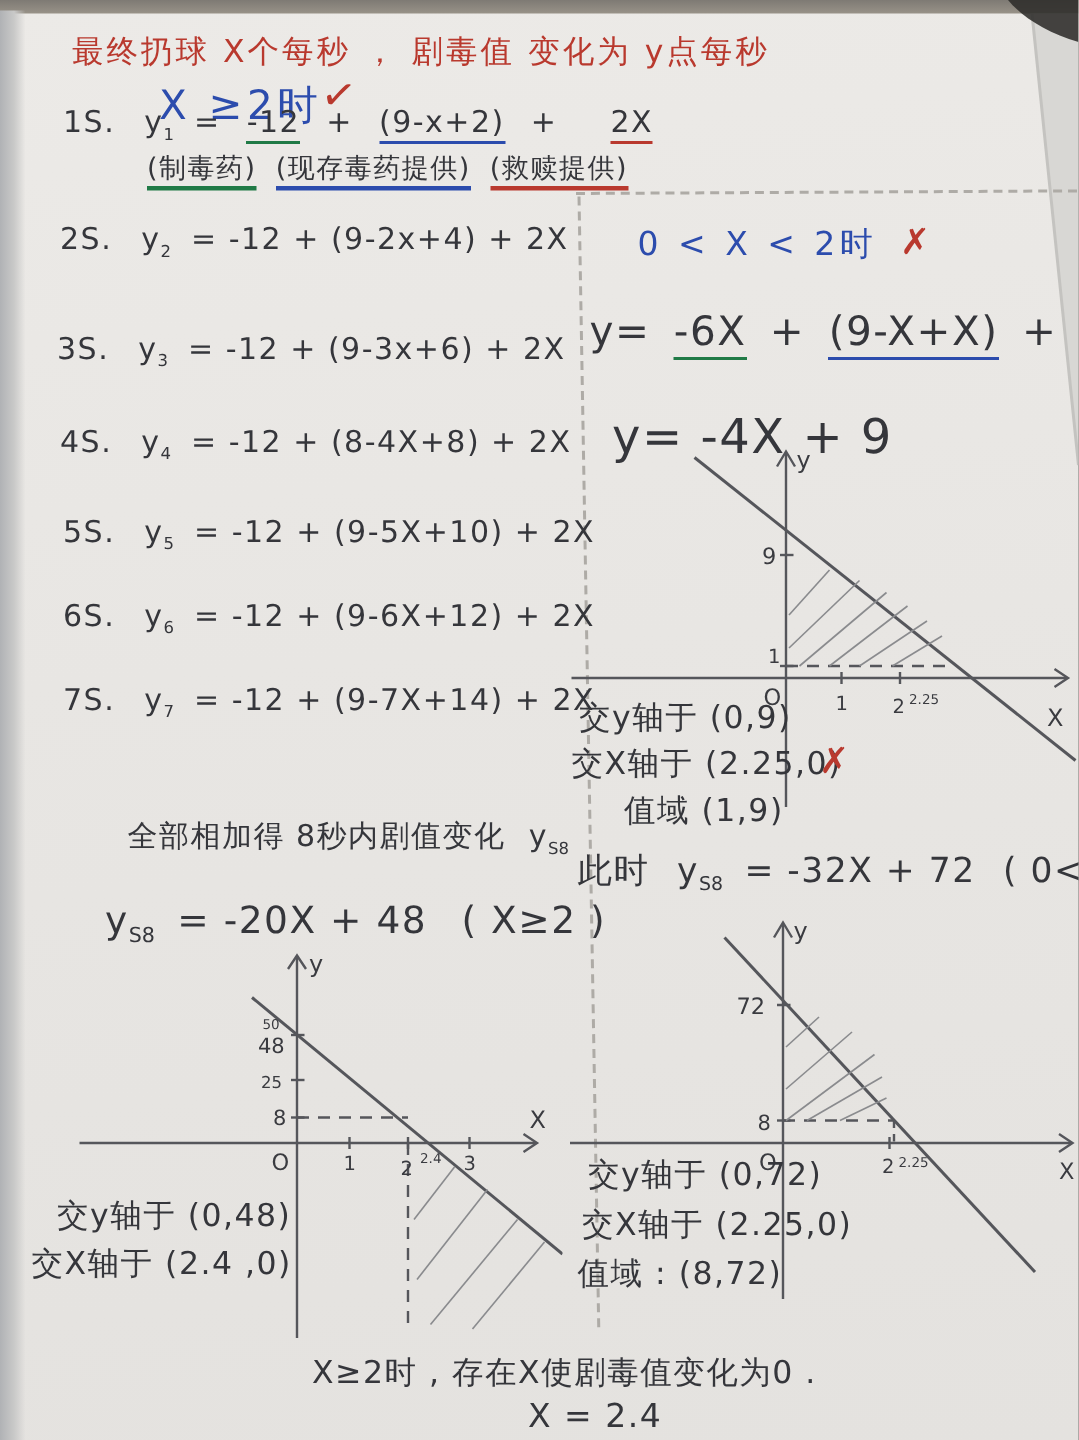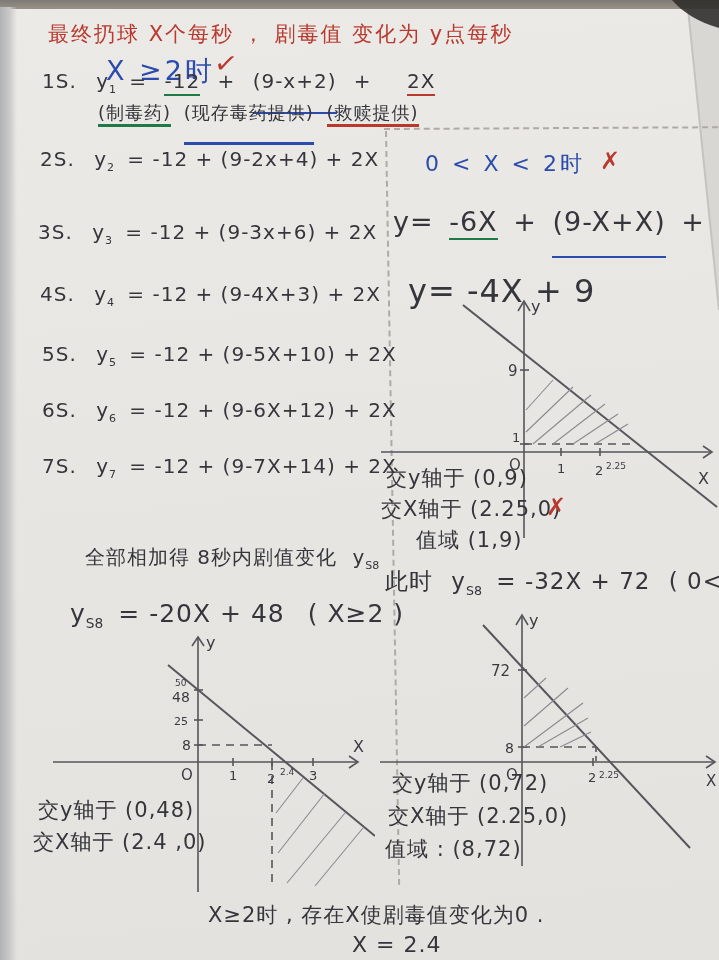--- a/index.html
+++ b/index.html
@@ -6,21 +6,21 @@
   body{width:719px;height:960px;overflow:hidden;background:#77736f;}
   .paper{
     position:relative;width:719px;height:960px;overflow:hidden;
     background:linear-gradient(175deg,#eceae7 0%,#e8e6e3 45%,#e4e2df 100%);
     font-family:"DejaVu Sans",sans-serif;color:#35363b;
   }
   .hw{position:absolute;white-space:nowrap;letter-spacing:1px;line-height:1.15;}
   .red{color:#b9392e;}
   .blue{color:#2c4cad;}
   .u-green{border-bottom:2px solid #207a46;padding-bottom:1px;}
-  .u-blue{border-bottom:2px solid #2c4cad;padding-bottom:19px;}
+  .u-blue{border-bottom:2px solid #2c4cad;padding-bottom:1px;}
   .u-red{border-bottom:2px solid #b9392e;padding-bottom:1px;margin-top:36px;}
   .box-green{border-top:2px solid #207a46;border-bottom:2px solid #207a46;padding:0 2px 1px 2px;}
   sub{font-size:0.55em;letter-spacing:0;}
   .mr6{margin-right:6px;} .mr10{margin-right:10px;} .mr14{margin-right:14px;}
   .ml28{margin-left:28px;}
   .eqrow{font-size:20px;}
   .rown{margin-right:12px;}
   .yv{margin-right:6px;}
   .top-strip{position:absolute;top:0;left:0;width:719px;height:9px;
     background:linear-gradient(180deg,#7e7a74,#989288);}
@@ -77,21 +77,21 @@
     <span>= -12 + (9-2x+4) + 2X</span>
   </div>
   <div class="hw eqrow" style="top:221px;left:38px;">
     <span class="rown">3S.</span>
     <span class="yv"><span>y</span><sub>3</sub></span>
     <span>= -12 + (9-3x+6) + 2X</span>
   </div>
   <div class="hw eqrow" style="top:283px;left:40px;">
     <span class="rown">4S.</span>
     <span class="yv"><span>y</span><sub>4</sub></span>
-    <span>= -12 + (9-4X+3) + 2X</span>
+    <span>= -12 + (8-4X+8) + 2X</span>
   </div>
   <div class="hw eqrow" style="top:343px;left:42px;">
     <span class="rown">5S.</span>
     <span class="yv"><span>y</span><sub>5</sub></span>
     <span>= -12 + (9-5X+10) + 2X</span>
   </div>
   <div class="hw eqrow" style="top:399px;left:42px;">
     <span class="rown">6S.</span>
     <span class="yv"><span>y</span><sub>6</sub></span>
     <span>= -12 + (9-6X+12) + 2X</span>
@@ -142,21 +142,21 @@
     <text x="147" y="74" font-size="14">48</text>
     <text x="149" y="97" font-size="11">25</text>
     <text x="157" y="122" font-size="14">8</text>
     <text x="204" y="152" font-size="13">1</text>
     <text x="242" y="155" font-size="13">2</text>
     <text x="255" y="147" font-size="9">2.4</text>
     <text x="284" y="152" font-size="13">3</text>
   </svg>
 
   <div class="hw" style="top:798px;left:38px;font-size:21px;">交y轴于 (0,48)</div>
-  <div class="hw" style="top:830px;left:33px;font-size:21px;">交X轴于 (2.4 ,0)</div>
+  <div class="hw" style="top:830px;left:21px;font-size:21px;">交X轴于 (2.4 ,0)</div>
 
   <div class="hw blue" style="top:151px;left:425px;font-size:22px;letter-spacing:3px;">0 &lt; X &lt; 2时</div>
   <div class="hw red" style="top:148px;left:600px;font-size:24px;">✗</div>
 
   <div class="hw" style="top:206px;left:393px;font-size:27px;text-align:center;">
     <span class="mr6">y=</span>
     <span class="u-green mr6">-6X</span>
     <span class="mr6">+</span>
     <span class="u-blue mr6">(9-X+X)</span>
     <span class="mr6">+</span>

